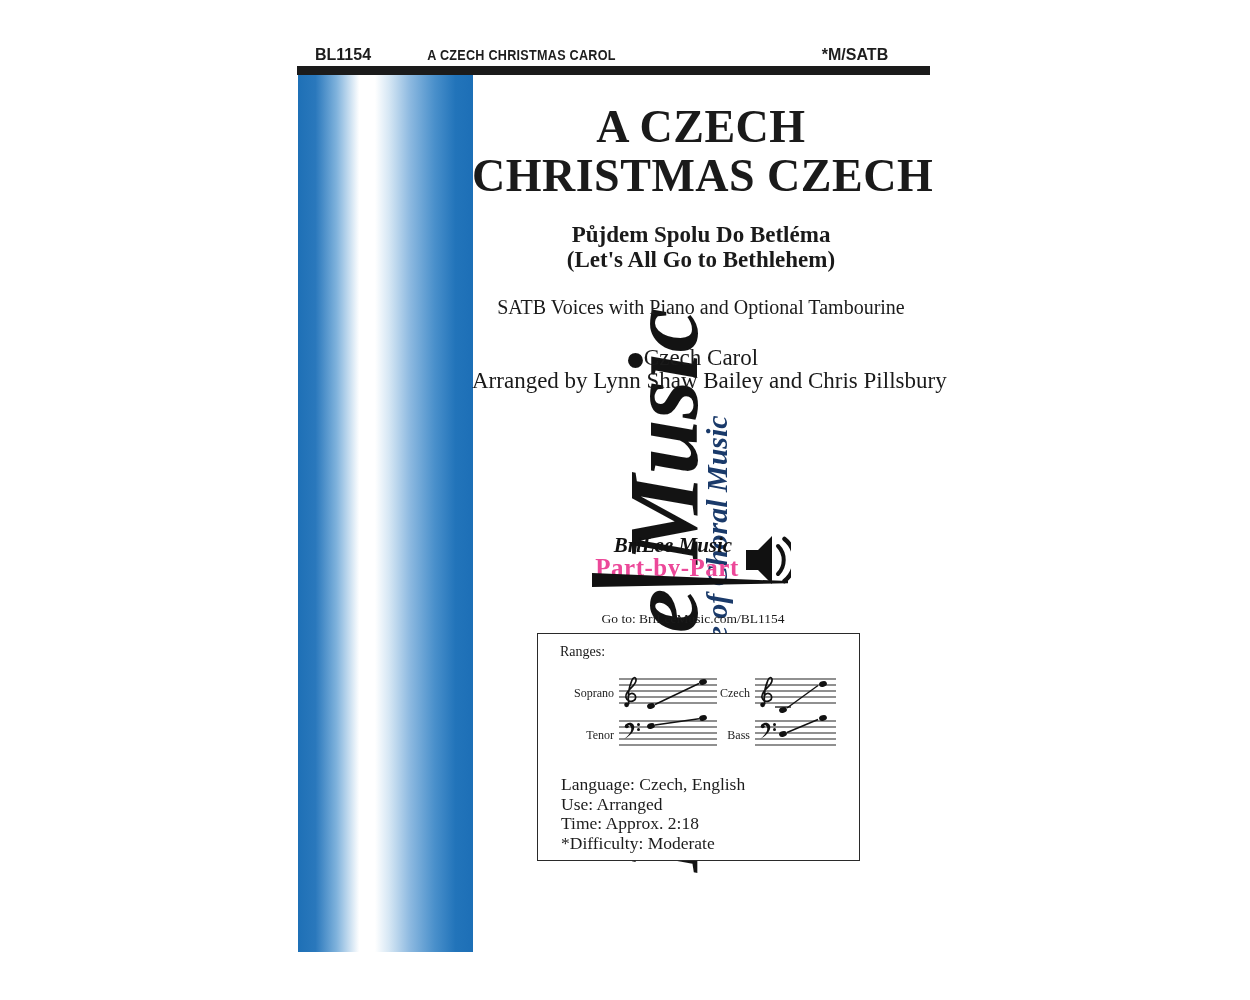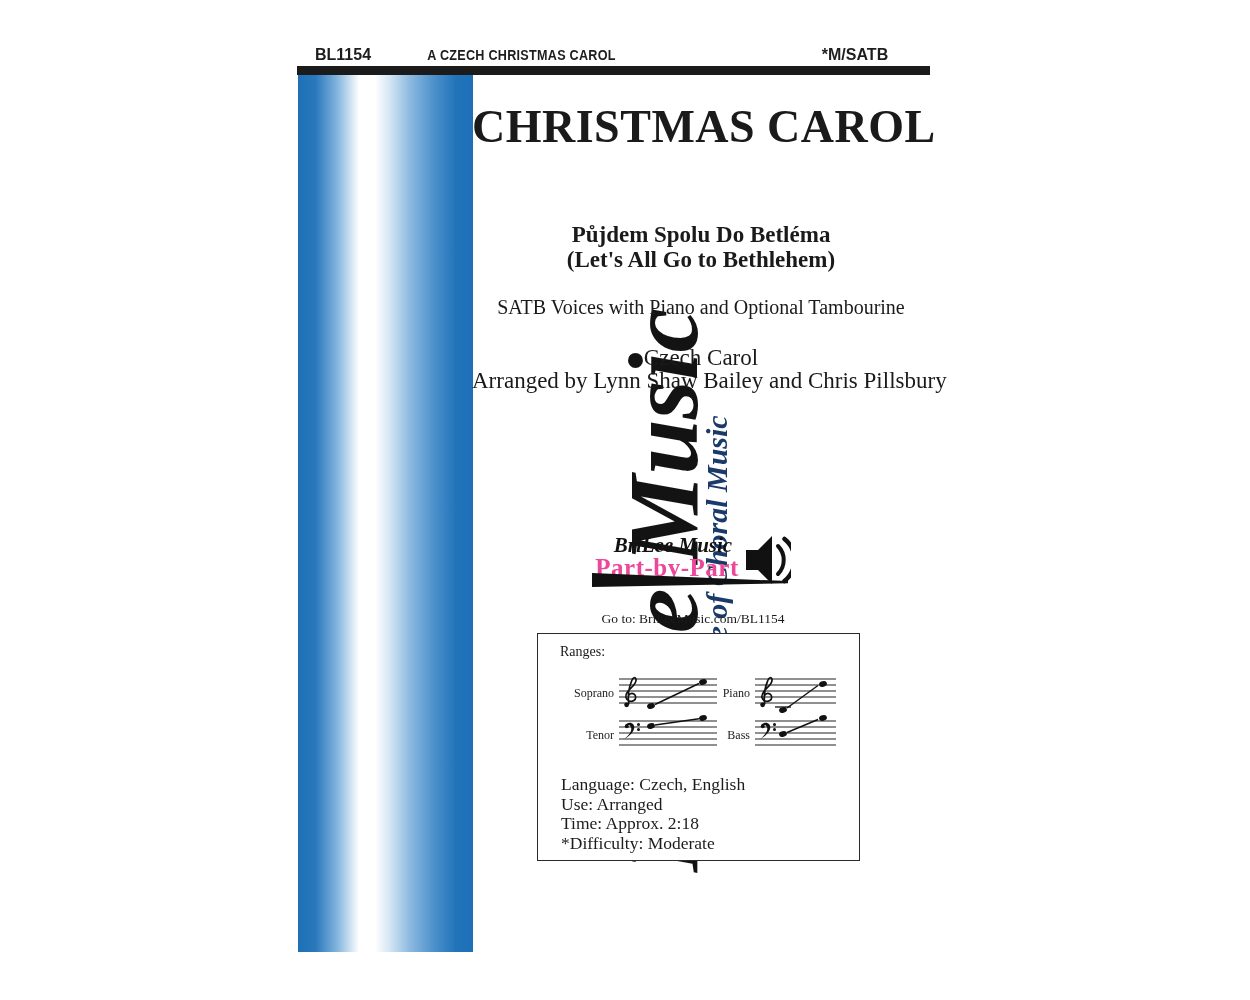--- a/index.html
+++ b/index.html
@@ -62,21 +62,22 @@
   <div class="hdr hdr-title">A CZECH CHRISTMAS CAROL</div>
   <div class="hdr hdr-voicing">*M/SATB</div>
   <div class="top-bar"></div>
 
   <div class="band">
     <div class="vtext band-name">BriLee Music</div>
     <div class="vtext band-tagline" style="color: rgb(26, 58, 106);">the Voice of Choral Music</div>
   </div>
 
   <div class="ccol work-title">
-    <div>CHRISTMAS CAROL</div>
+    <div>A CZECH</div>
+    <div>CHRISTMAS CZECH</div>
   </div>
   <div class="ccol orig-title">
     <div>Půjdem Spolu Do Betléma</div>
     <div>(Let's All Go to Bethlehem)</div>
   </div>
   <div class="ccol instr">SATB Voices with Piano and Optional Tambourine</div>
   <div class="ccol credits">
     <div>Czech Carol</div>
     <div>Arranged by Lynn Shaw Bailey and Chris Pillsbury</div>
   </div>
@@ -105,21 +106,21 @@
             <g>
               <circle cx="9.6" cy="33.8" r="2.4" fill="#111"></circle>
               <path d="M11.8 33.5 C10.6 26 11.6 17 14.8 9.5 C16 6.6 18.4 5.6 19 8.2 C19.6 11 17 14.2 13.6 17.4 C10.2 20.6 8.2 23.4 9 26.6 C9.8 29.8 13.8 31.4 16.8 29.6 C19.4 28 19.2 24.4 16.9 23 C14.7 21.7 11.9 22.7 11.4 25.2" fill="none" stroke="#111" stroke-width="1.7"></path>
             </g>
             <line x1="38" y1="33.5" x2="82" y2="12.5" stroke="#111" stroke-width="1.4"></line>
             <ellipse cx="34" cy="35" rx="4" ry="2.8" fill="#111" transform="rotate(-15 34 35)"></ellipse>
             <ellipse cx="86" cy="11" rx="4" ry="2.8" fill="#111" transform="rotate(-15 86 11)"></ellipse>
           </svg>
         </div>
         <div class="voice v1">
-          <span class="vlabel">Piano</span>
+          <span class="vlabel">Czech</span>
           <svg width="85" height="44" viewBox="0 0 85 44">
             <line x1="2" y1="8" x2="83" y2="8" stroke="#222" stroke-width="1.2"></line>
             <line x1="2" y1="14" x2="83" y2="14" stroke="#222" stroke-width="1.2"></line>
             <line x1="2" y1="20" x2="83" y2="20" stroke="#222" stroke-width="1.2"></line>
             <line x1="2" y1="26" x2="83" y2="26" stroke="#222" stroke-width="1.2"></line>
             <line x1="2" y1="32" x2="83" y2="32" stroke="#222" stroke-width="1.2"></line>
             <g>
               <circle cx="9.6" cy="33.8" r="2.4" fill="#111"></circle>
               <path d="M11.8 33.5 C10.6 26 11.6 17 14.8 9.5 C16 6.6 18.4 5.6 19 8.2 C19.6 11 17 14.2 13.6 17.4 C10.2 20.6 8.2 23.4 9 26.6 C9.8 29.8 13.8 31.4 16.8 29.6 C19.4 28 19.2 24.4 16.9 23 C14.7 21.7 11.9 22.7 11.4 25.2" fill="none" stroke="#111" stroke-width="1.7"></path>
             </g>

